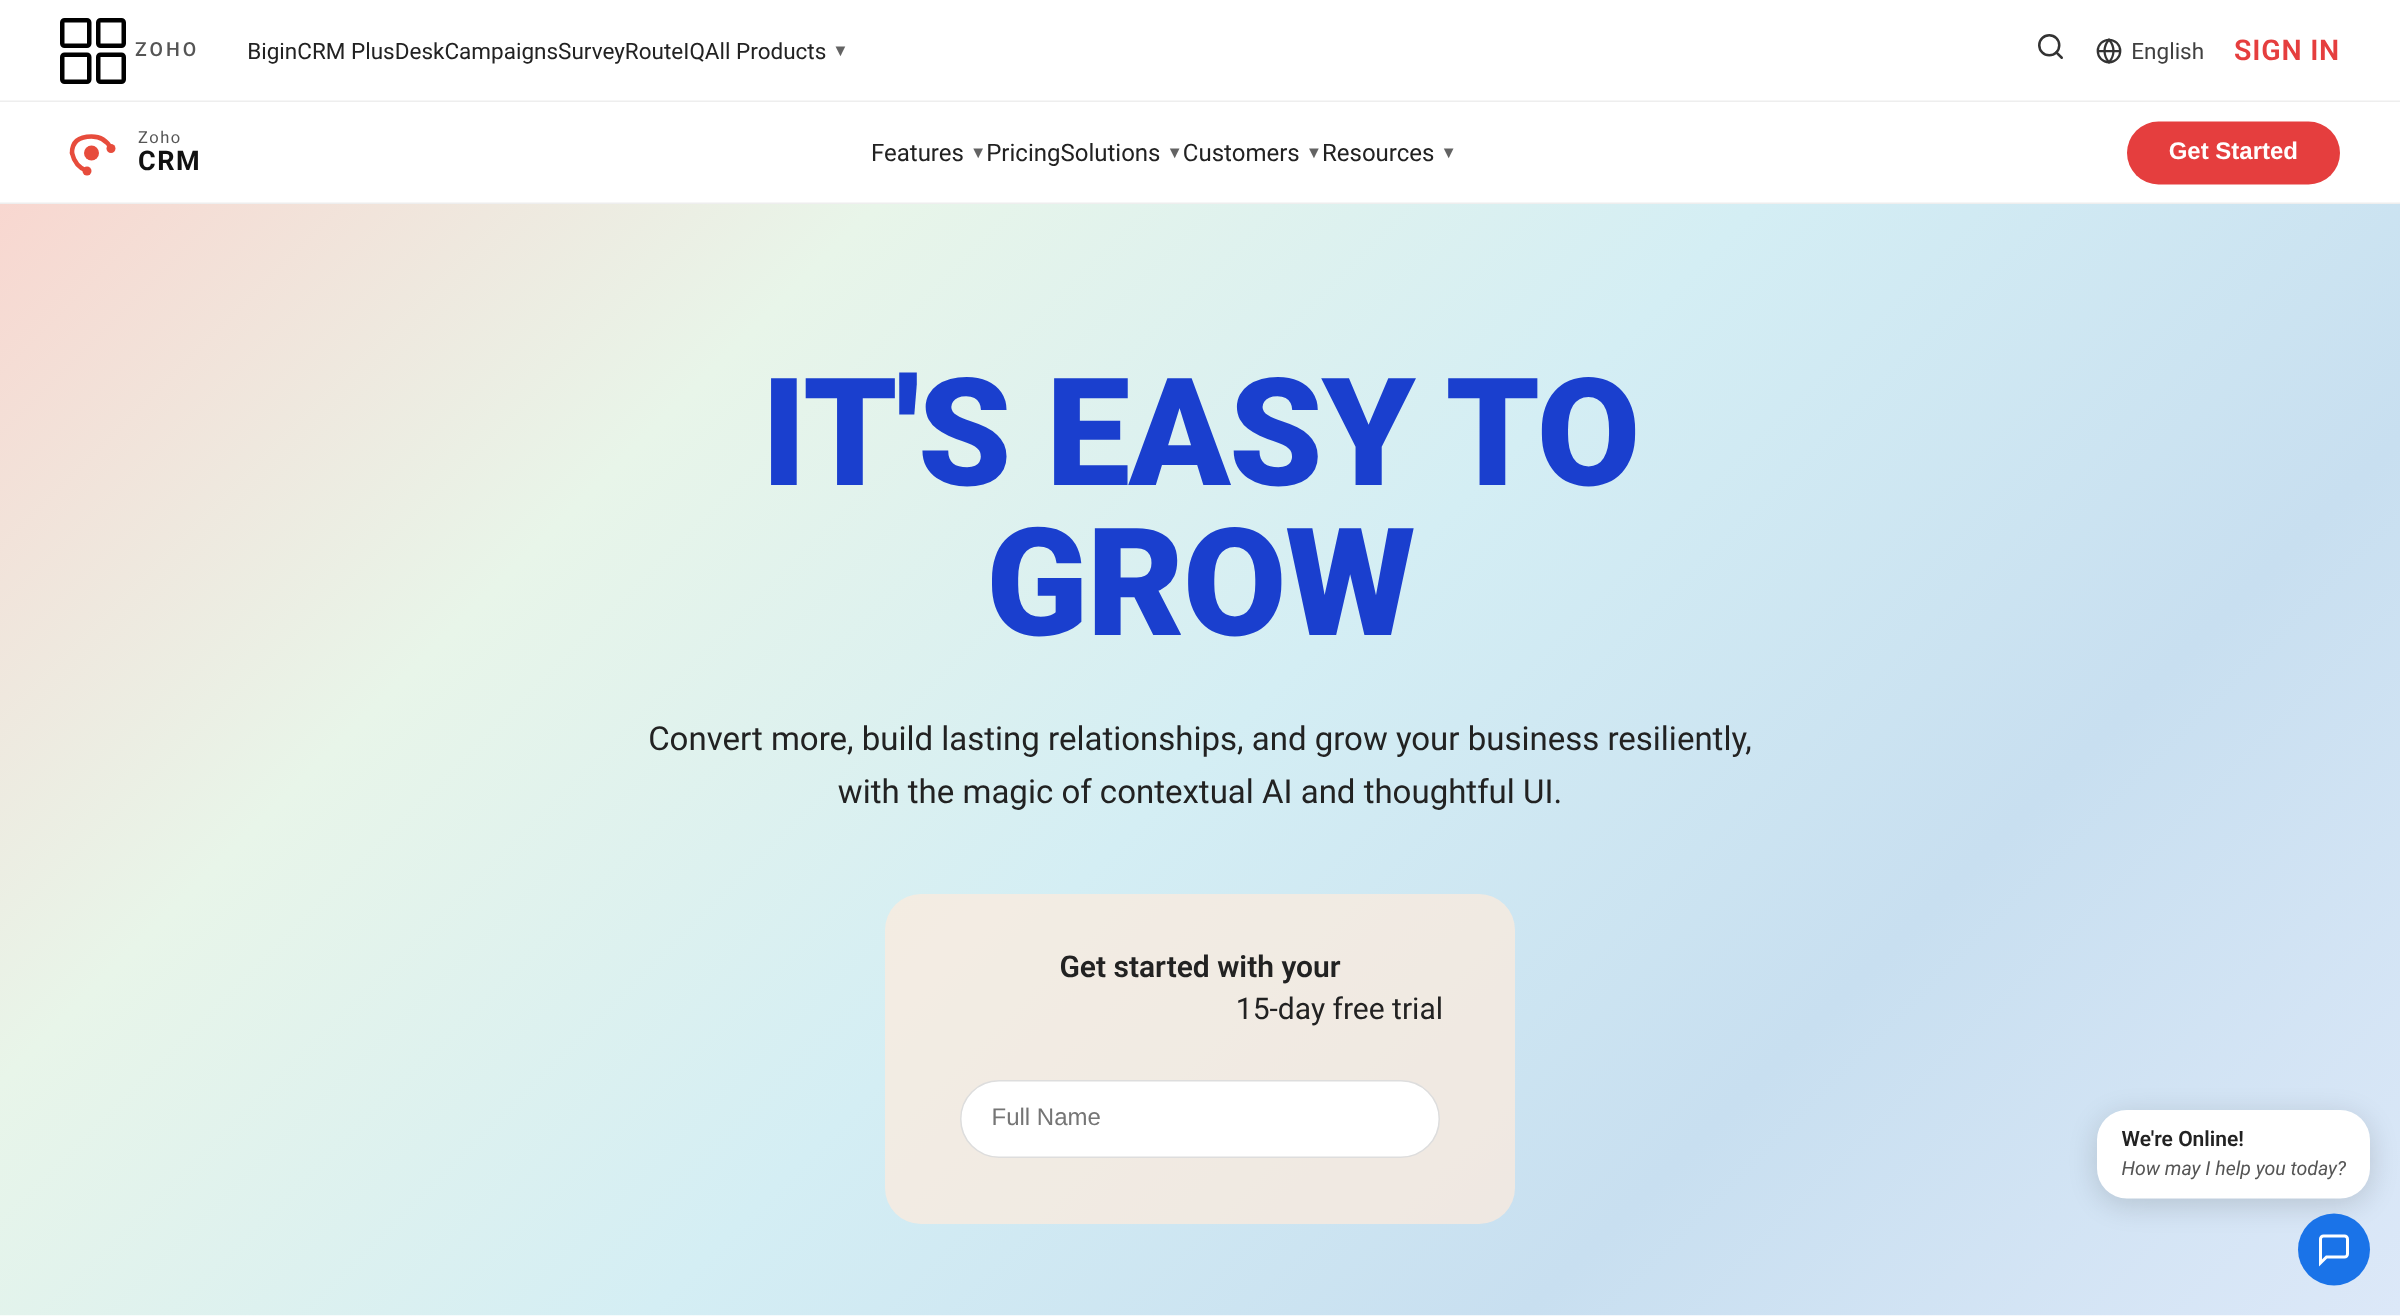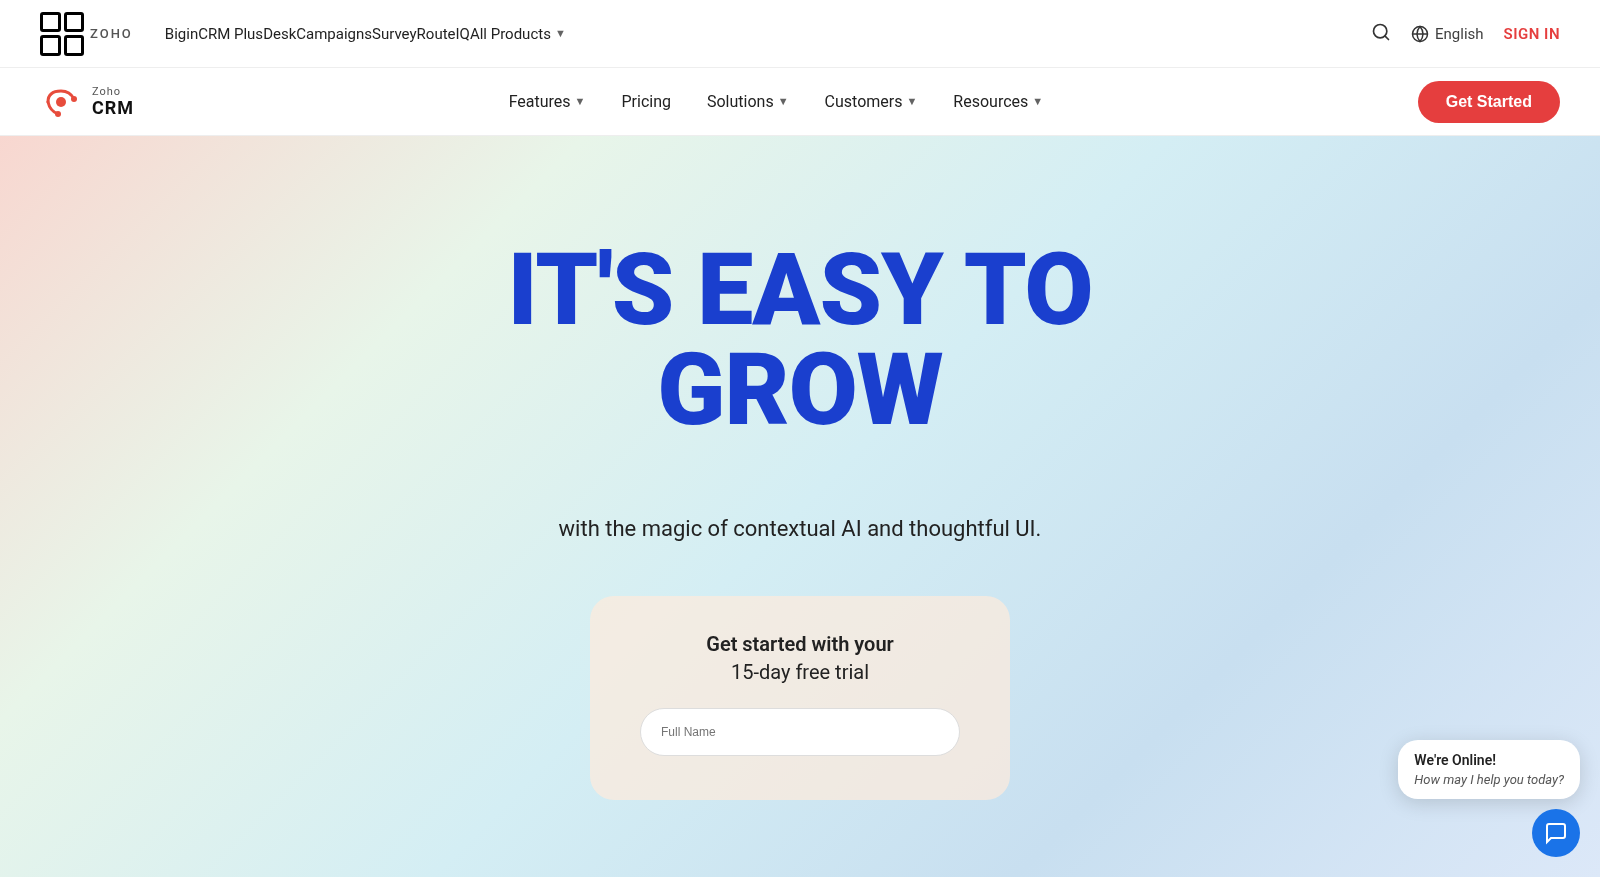--- a/index.html
+++ b/index.html
@@ -75,21 +75,21 @@
       display: flex;
       align-items: center;
       gap: 6px;
       cursor: pointer;
       color: #404040;
       font-size: 15px;
     }
     .sign-in-btn {
       color: #e53e3e;
       font-weight: 600;
-      font-size: 15px;
+      font-size: 19px;
       letter-spacing: 0.5px;
       cursor: pointer;
       text-decoration: none;
     }
 
     
     .crm-nav {
       display: flex;
       align-items: center;
       justify-content: space-between;
@@ -121,21 +121,20 @@
     }
     .crm-logo-crm {
       font-size: 18px;
       font-weight: 700;
       color: #111;
       letter-spacing: 1px;
     }
     .crm-nav-links {
       display: flex;
       align-items: center;
-      gap: 36px;
     }
     .crm-nav-links a {
       text-decoration: none;
       color: #222;
       font-size: 16px;
       font-weight: 400;
       display: flex;
       align-items: center;
       gap: 4px;
     }
@@ -191,28 +190,29 @@
     .signup-card-title {
       font-size: 20px;
       font-weight: 600;
       color: #222;
       margin-bottom: 4px;
     }
     .signup-card-sub {
       font-size: 20px;
       font-weight: 400;
       color: #222;
-      margin-bottom: 24px;
+      margin-bottom: 36px;
+      text-align: right;
     }
     .signup-input {
       width: 320px;
       padding: 16px 20px;
       border-radius: 30px;
       border: 1px solid #ddd;
-      font-size: 12px;
+      font-size: 16px;
       color: #aaa;
       background: #fff;
       outline: none;
     }
 
     
     .chat-widget {
       position: fixed;
       bottom: 20px;
       right: 20px;
@@ -339,21 +339,21 @@
   </div>
   <button class="get-started-btn">Get Started</button>
 </nav>
 
 <section class="hero">
   <h1 class="hero-headline">
     <span>IT'S EASY TO</span><br>
     <span>GROW</span>
   </h1>
   <p class="hero-sub">
-    <br>
+    <span>Convert more, build lasting relationships, and grow your business resiliently,</span><br>
     <span>with the magic of contextual AI and thoughtful UI.</span>
   </p>
   <div class="signup-card">
     <div class="signup-card-title">Get started with your</div>
     <div class="signup-card-sub">15-day free trial</div>
     <input class="signup-input" type="text" placeholder="Full Name" style="">
   </div>
 </section>
 
 <div class="chat-widget">

